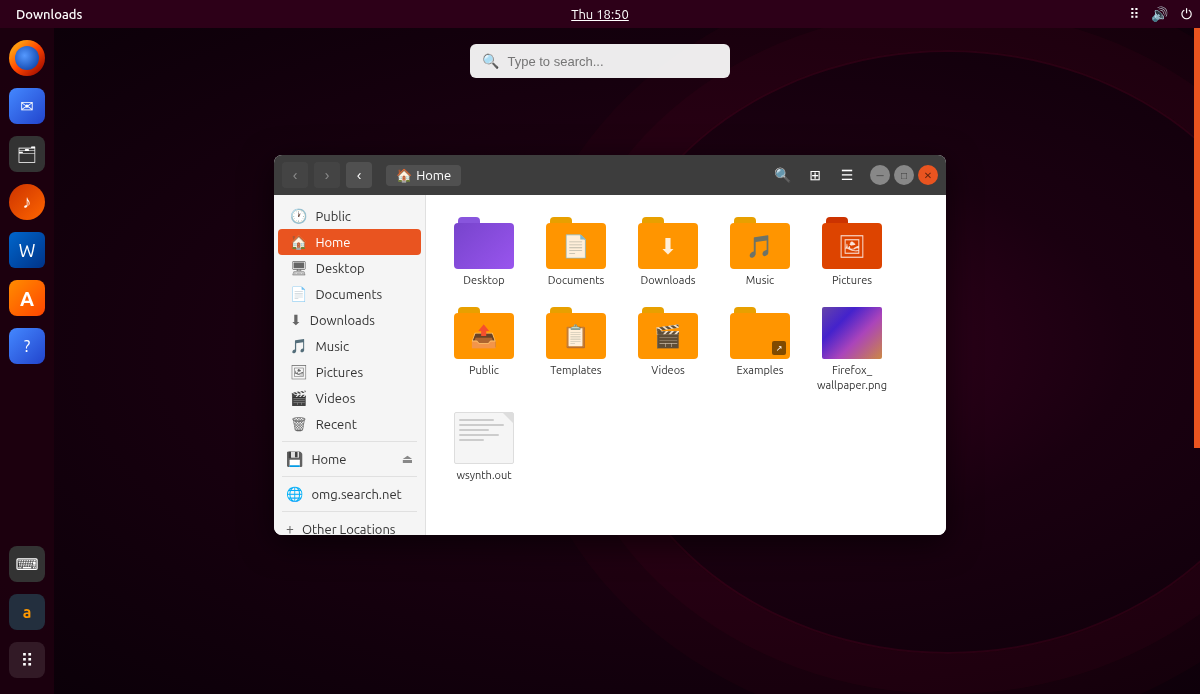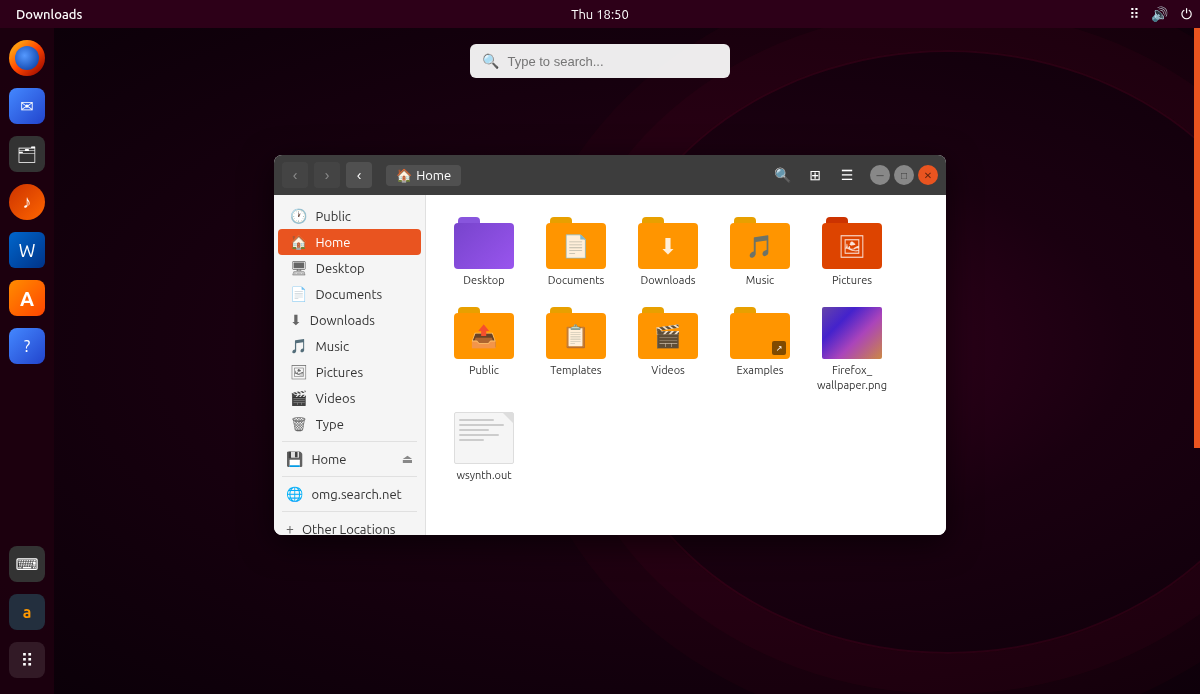--- a/index.html
+++ b/index.html
@@ -55,20 +55,21 @@
       font-weight: 500;
       padding: 0 8px;
       cursor: pointer;
     }
     .topbar-center {
       position: absolute;
       left: 50%;
       transform: translateX(-50%);
       color: white;
       font-size: 13px;
+      text-decoration: underline;
     }
     .topbar-right {
       display: flex;
       align-items: center;
       gap: 12px;
     }
     .topbar-icon {
       color: white;
       font-size: 14px;
       cursor: pointer;
@@ -599,21 +600,21 @@
         <span>Pictures</span>
       </div>
 
       <div class="sidebar-item">
         <span class="sidebar-icon">🎬</span>
         <span>Videos</span>
       </div>
 
       <div class="sidebar-item">
         <span class="sidebar-icon">🗑</span>
-        <span>Type</span>
+        <span>Recent</span>
       </div>
 
       <div class="sidebar-divider"></div>
 
       <div class="sidebar-device">
         <span class="sidebar-icon">💾</span>
         <span>Home</span>
         <span class="eject-btn">⏏</span>
       </div>
 

